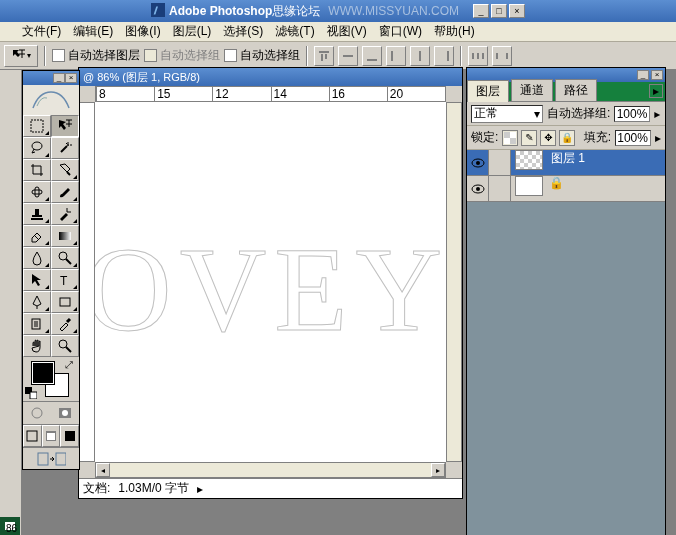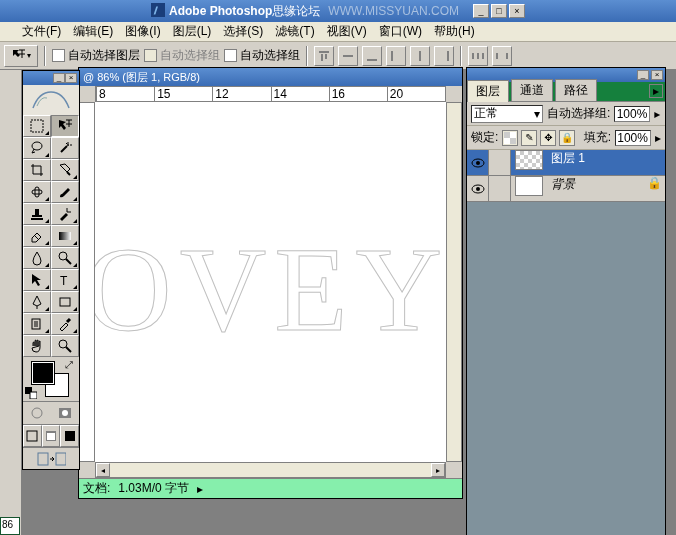--- a/index.html
+++ b/index.html
@@ -49,35 +49,35 @@
 .swap-colors { position:absolute; right:6px; top:2px; font-size:10px; }
 .default-colors { position:absolute; left:2px; bottom:2px; width:12px; height:12px; }
 .toolbox-mode { display:flex; border-top:1px solid #808080; }
 .mode-cell { flex:1; height:22px; display:flex; align-items:center; justify-content:center; }
 .toolbox-screen { display:flex; border-top:1px solid #808080; }
 .screen-cell { flex:1; height:22px; display:flex; align-items:center; justify-content:center; border:1px solid #fff; border-right-color:#808080; border-bottom-color:#808080; }
 .toolbox-jump { height:22px; border-top:1px solid #808080; display:flex; align-items:center; justify-content:center; }
 
 
 .left-ruler { position:absolute; left:0; top:0; width:22px; height:100%; background:#d4d0c8; border-right:1px solid #808080; }
-.zoom-box { position:absolute; left:0; bottom:0; width:20px; height:18px; background:#fff; border:1px solid #14532d; font-size:10px; padding:1px; }
+.zoom-box { position:absolute; left:0; bottom:0; width:20px; height:18px; background:#fff; border:5px solid #14532d; font-size:10px; padding:1px; }
 
 
 .doc-window { position: absolute; left: 78px; top: -3px; width: 385px; height: 432px; background: #d4d0c8; border: 1px solid #000; display: flex; flex-direction: column; }
 .doc-title { height: 18px; background: linear-gradient(to bottom, #5b8ed1, #3a6cb5); color: #fff; display: flex; align-items: center; padding: 1px 4px; font-size: 11px; text-align: right; }
 .doc-body { flex:1; position: relative; display: flex; }
 .ruler-h { position:absolute; left:16px; top:0; right:16px; height:16px; background:#fff; border:1px solid #808080; display:flex; overflow:hidden; font-size:9px; }
 .ruler-h span { flex:1; border-left:1px solid #808080; padding-left:2px; }
 .ruler-v { position:absolute; left:0; top:16px; width:16px; bottom:36px; background:#fff; border:1px solid #808080; }
 .canvas-area { position:absolute; left:16px; top:16px; right:16px; bottom:36px; background:#fff; overflow:hidden; }
 .canvas-text { position:absolute; top:80px; left:-10px; font-size:120px; font-family:Liberation Serif, serif; font-weight:300; color:transparent; -webkit-text-stroke:1px #c0c0c0; letter-spacing:8px; white-space:nowrap;margin-top:39px; }
 .scroll-v { position:absolute; right:0; top:16px; width:16px; bottom:36px; background:#ece9d8; border:1px solid #808080; }
 .scroll-h { position:absolute; left:16px; right:16px; bottom:20px; height:16px; background:#ece9d8; border:1px solid #808080; display:flex; align-items:center; }
 .scroll-btn { width:14px; height:14px; background:#d4d0c8; border:1px solid #fff; border-right-color:#808080; border-bottom-color:#808080; font-size:8px; display:flex; align-items:center; justify-content:center; }
-.statusbar { position:absolute; left:0; bottom:0; right:0; height:20px; background:#86efac; border-top:1px solid #808080; display:flex; align-items:center; padding:0 4px; gap:8px; font-size:11px; }
+.statusbar { position:absolute; left:0; bottom:0; right:0; height:20px; background:#ffffff; border-top:1px solid #808080; display:flex; align-items:center; padding:0 4px; gap:8px; font-size:11px; }
 
 
 .layers-panel { position: absolute; right: 10px; top: -3px; width: 200px; height: 530px; background: #d4d0c8; border: 1px solid #000; display:flex; flex-direction:column; }
 .panel-header { height: 14px; background: linear-gradient(to bottom, #5b8ed1, #3a6cb5); display:flex; justify-content:flex-end; align-items:center; padding:0 2px; gap:2px; }
 .panel-hdr-btn { width:12px; height:10px; background:#d4d0c8; border:1px solid #808080; font-size:8px; text-align:center; line-height:8px; }
 .panel-tabs { height:20px; display:flex; align-items:flex-end; background:#15803d; border-bottom:1px solid #808080; position:relative; }
 .panel-tab { padding:2px 8px; background:#d4d0c8; border:1px solid #808080; border-bottom:none; margin-right:2px; cursor:pointer; position:relative; }
 .panel-tab.active { background:#ece9d8; top:1px; }
 .panel-menu-btn { position:absolute; right:2px; top:2px; width:14px; height:14px; border:1px solid #808080; display:flex; align-items:center; justify-content:center; }
 .panel-row { height:24px; display:flex; align-items:center; padding:0 4px; gap:4px; border-bottom:1px solid #aca899; }
@@ -498,21 +498,20 @@
         </div>
         <div class="layer-row">
           <div class="layer-vis">
               <svg width="14" height="10">
                 <ellipse cx="7" cy="5" rx="6" ry="4" fill="none" stroke="#000"></ellipse>
                 <circle cx="7" cy="5" r="2" fill="#000"></circle>
               </svg>
             </div>
           <div class="layer-link"></div>
           <div class="layer-thumb"></div>
-          <div class="layer-name" style="font-style:italic">背景</div>
           <div class="layer-locked">🔒</div>
         </div>
       </div>
 
     </div>
 
   </div>
 </div>
 
 </body></html>

